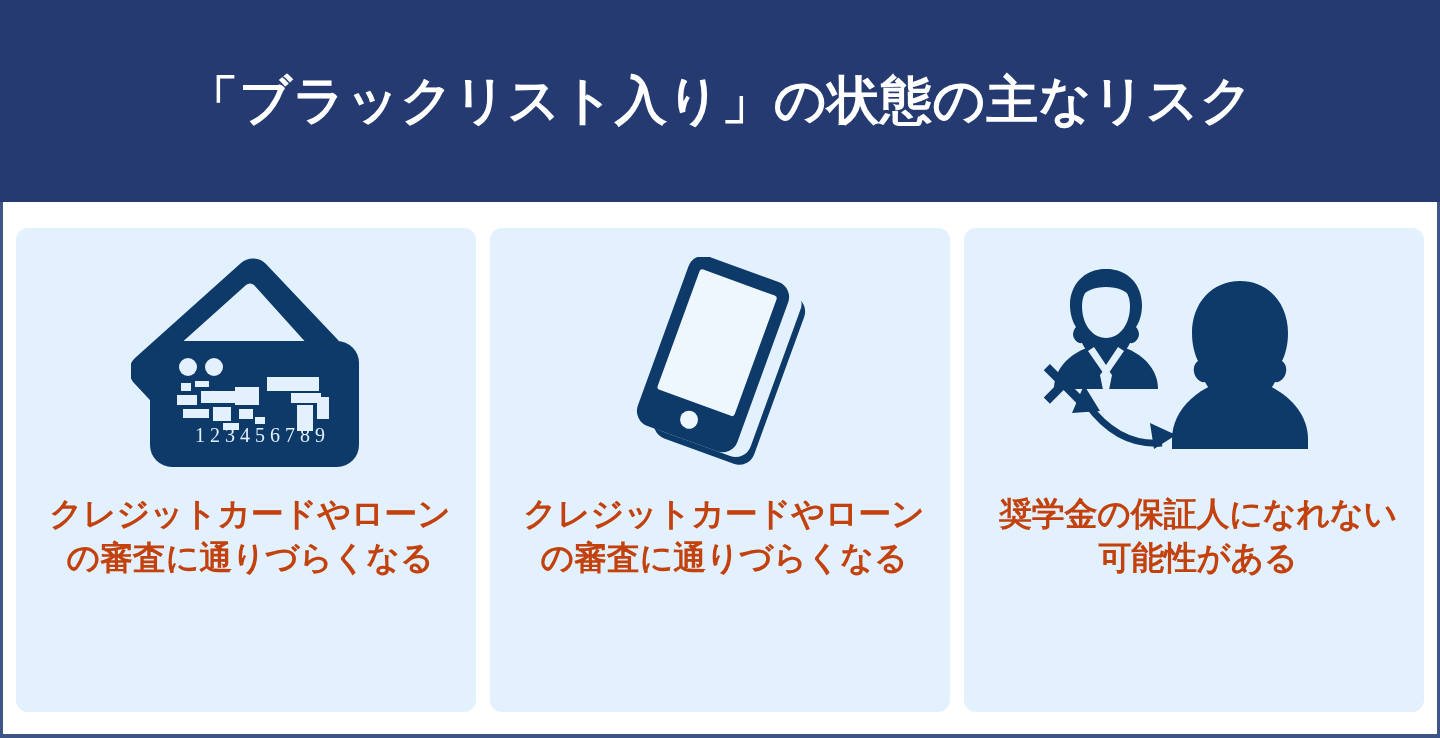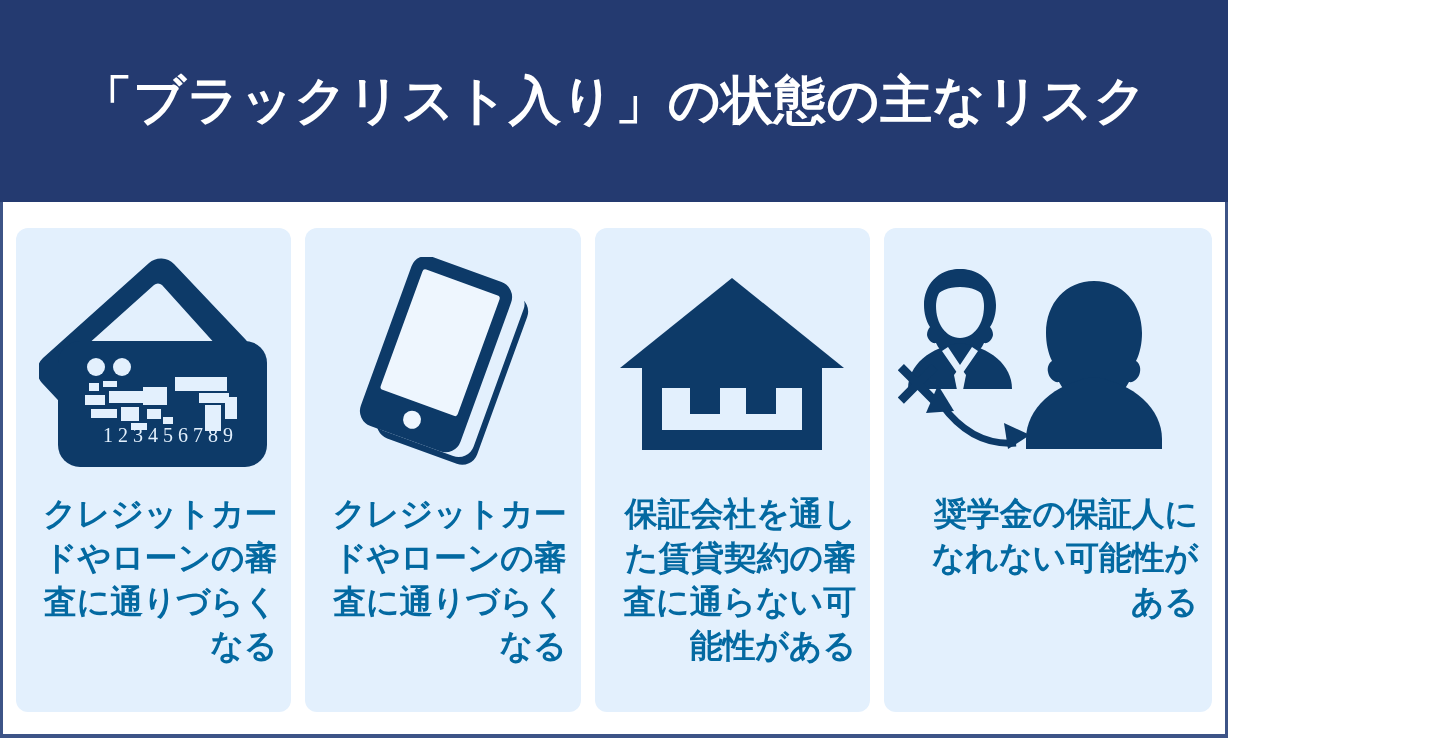--- a/index.html
+++ b/index.html
@@ -9,21 +9,21 @@
   body {
     width: 1440px;
     height: 738px;
     background: #ffffff;
     font-family: "Liberation Sans", "DejaVu Sans", sans-serif;
     overflow: hidden;
   }
 
   #infographic {
     position: relative;
-    width: 1228px;
+    width: 1440px;
     height: 738px;
     box-sizing: border-box;
     background: #ffffff;
     display: flex;
     flex-direction: column;
   }
 
   
   .header-band {
     flex: 0 0 202px;
@@ -83,26 +83,26 @@
     align-items: center;
     justify-content: center;
     flex: 0 0 auto;
   }
   .card-icon svg {
     display: block;
   }
 
   .card-text {
     width: 100%;
-    color: #0369a1;
+    color: #c2410c;
     font-size: 33px;
     font-weight: bold;
     line-height: 44px;
     letter-spacing: -0.2px;
-    text-align: right;
+    text-align: center;
     padding-left: 8px;
     box-sizing: border-box;
     font-family: Liberation Serif, serif;
   }
 </style>
 </head>
 <body>
 
 <div id="infographic">
 
@@ -154,36 +154,20 @@
 
               <rect x="64" y="24" width="82" height="128" rx="3" ry="3" fill="#eef6fe"></rect>
 
               <circle cx="105" cy="170" r="9" fill="#eef6fe"></circle>
             </g>
           </svg>
         </div>
         <div class="card-text">クレジットカードやローンの審査に通りづらくなる</div>
       </div>
 
-      <div class="card">
-        <div class="card-icon">
-          <svg width="240" height="200" viewBox="0 0 240 200" aria-hidden="true">
-            <g fill="#0d3a68">
-
-              <path d="M120 14 L232 104 H8 Z"></path>
-
-              <path d="M30 104 h180 v82 h-180 z M50 124 h140 v42 h-140 z" fill-rule="evenodd"></path>
-
-              <rect x="78" y="120" width="30" height="30"></rect>
-              <rect x="134" y="120" width="30" height="30"></rect>
-            </g>
-          </svg>
-        </div>
-        <div class="card-text">保証会社を通した賃貸契約の審査に通らない可能性がある</div>
-      </div>
 
       <div class="card">
         <div class="card-icon">
           <svg width="300" height="215" viewBox="0 0 300 215" aria-hidden="true">
             <g fill="#0d3a68">
 
               <path d="M62 12 c-22 0 -36 16 -36 36 c0 8 2 16 6 22 c-2 2 -3 5 -3 8 c1 5 5 9 9 8 c4 9 12 16 24 16
                        c12 0 20 -7 24 -16 c4 1 8 -3 9 -8 c0 -3 -1 -6 -3 -8 c4 -6 6 -14 6 -22 c0 -20 -14 -36 -36 -36 Z"></path>
 
               <path d="M62 24 c-15 0 -24 11 -24 25 c0 18 10 32 24 32 c14 0 24 -14 24 -32 c0 -14 -9 -25 -24 -25 Z" fill="#e3f0fd"></path>

